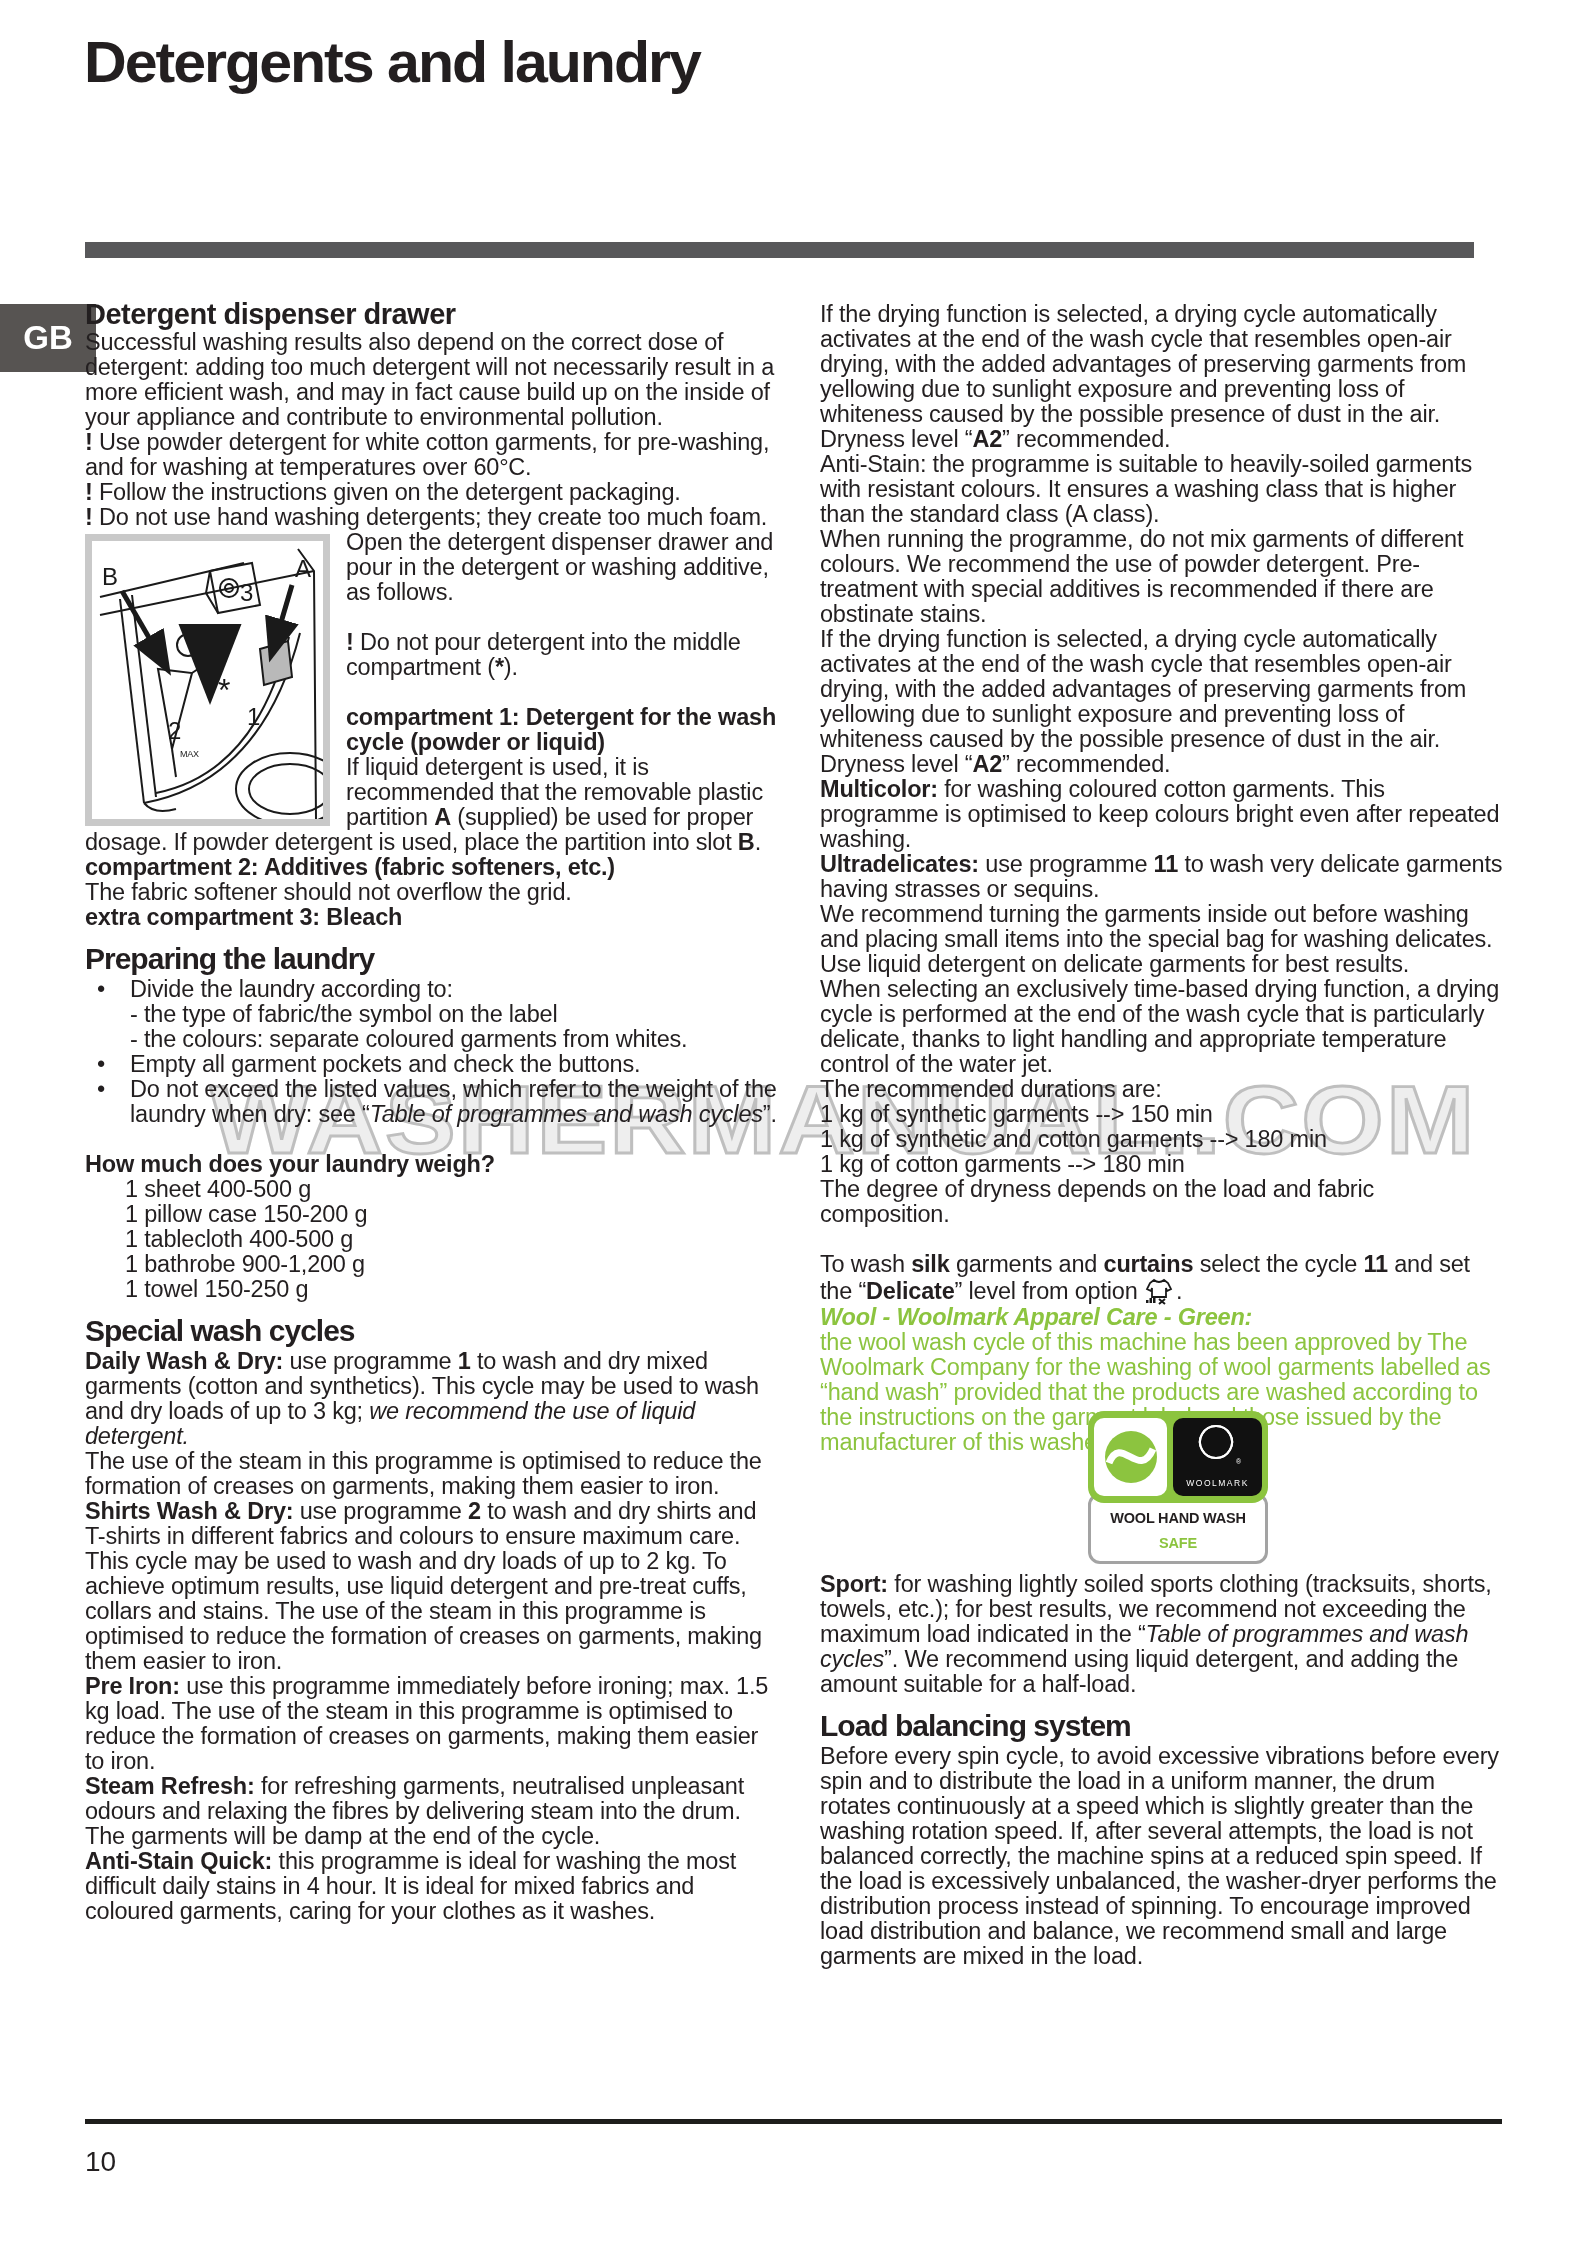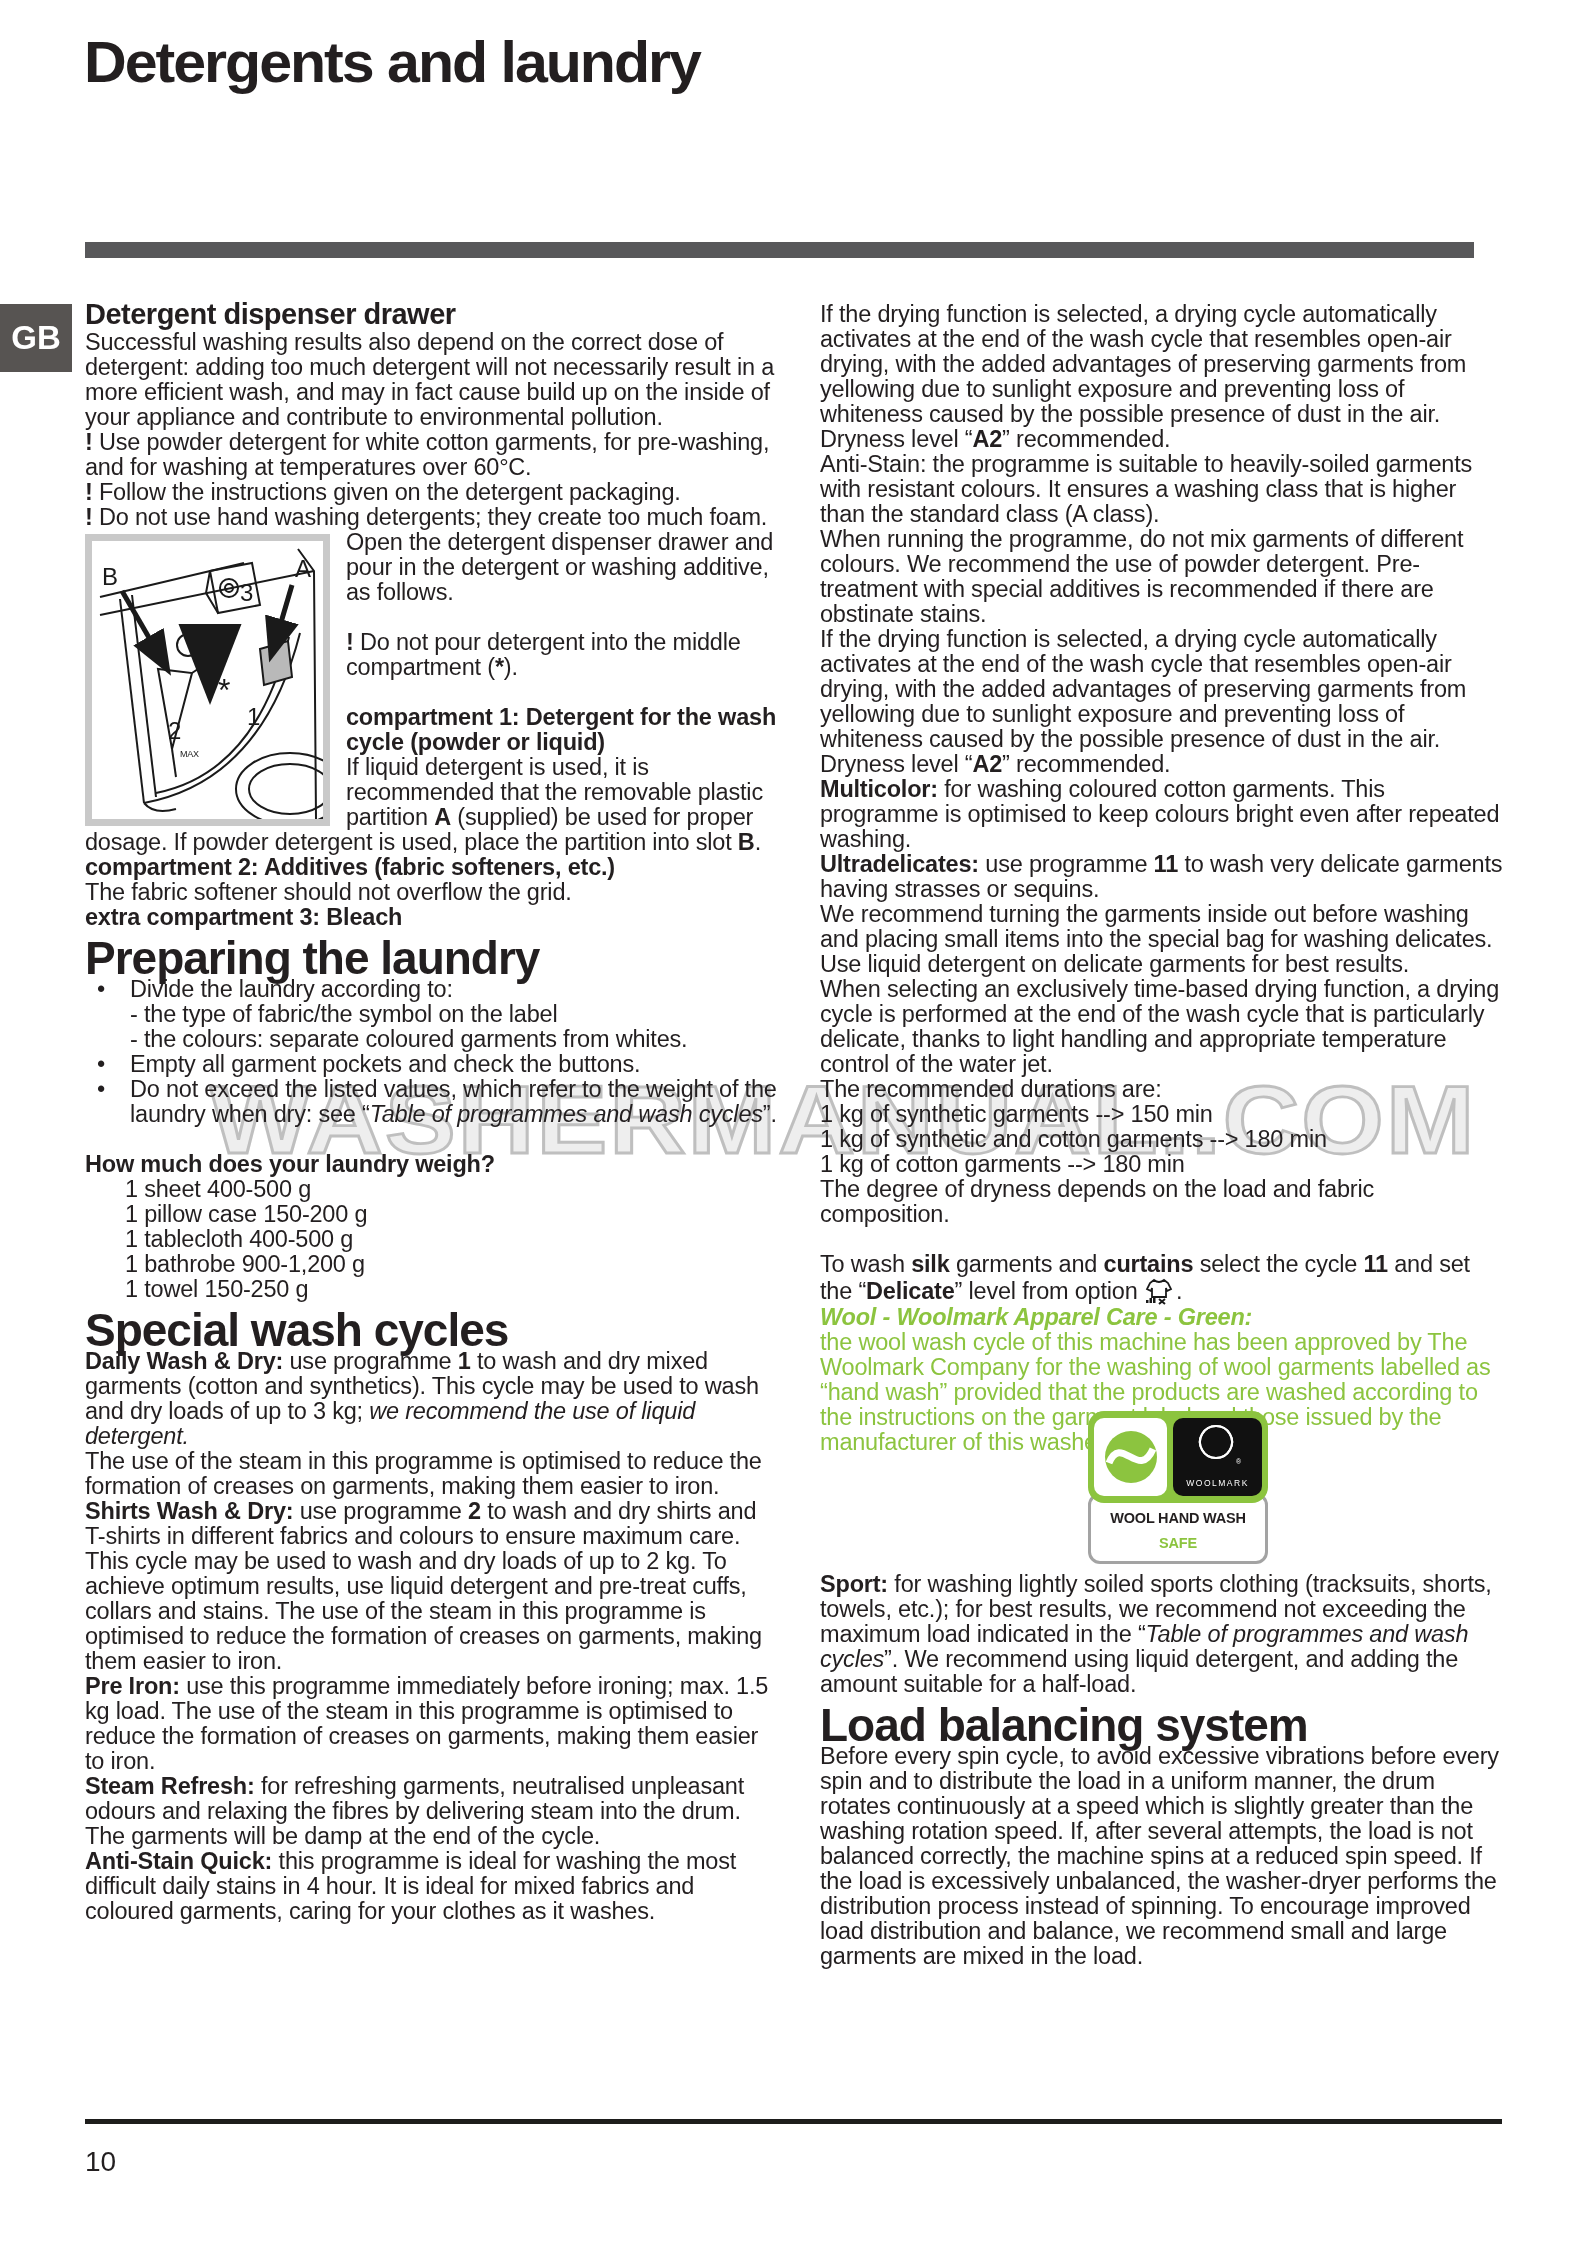--- a/index.html
+++ b/index.html
@@ -6,35 +6,35 @@
   .page{
     position:relative;width:1587px;height:2245px;background:#fff;
     font-family:"Liberation Sans",sans-serif;color:#231f20;overflow:hidden;
   }
   .title{
     position:absolute;left:84px;top:28px;font-size:58px;font-weight:bold;
     letter-spacing:-2px;transform:scaleX(1.02);transform-origin:left top;white-space:nowrap;
   }
   .top-rule{position:absolute;left:85px;top:242px;width:1389px;height:16px;}
   .gb-tab{
-    position:absolute;left:0;top:304px;width:72px;height:68px;color:#fff;
+    position:absolute;left:0;top:304px;width:96px;height:68px;color:#fff;
     font-weight:bold;font-size:33px;display:flex;align-items:center;justify-content:center;
   }
   .watermark{
     position:absolute;left:210px;top:1066px;z-index:0;white-space:nowrap;
     font-size:104px;font-weight:bold;letter-spacing:2px;
     color:#ececec;-webkit-text-stroke:3px #b5b5b5;
     transform:scale(1.02,0.92);transform-origin:left top;opacity:.85;
   }
   .col{position:absolute;top:302px;width:695px;font-size:23.5px;line-height:25px;letter-spacing:-0.2px;z-index:1;}
   .col-left{left:85px;}
   .col-right{left:820px;width:684px;}
   .col p{margin:0;}
   h3.sec{font-size:29px;font-weight:bold;margin:0 0 3px 0;letter-spacing:-0.5px;}
-  h2.big{font-size:46px;font-weight:bold;margin:16px 0 6px 0;letter-spacing:-1px;}
+  h2.big{font-size:30px;font-weight:bold;margin:16px 0 6px 0;letter-spacing:-1px;}
   .gap-top{margin-top:25px !important;}
   .figwrap{
     float:left;width:245px;height:292px;margin:4px 16px 2px 0;
     border:7px solid #c9c9c9;box-sizing:border-box;background:#fff;
   }
   .figwrap svg{display:block;width:100%;height:100%;}
   .clr{clear:both;}
   .bullet-row{display:flex;}
   .bullet-marker{flex:none;width:45px;padding-left:12px;box-sizing:border-box;}
   .bullet-body{flex:1;}

